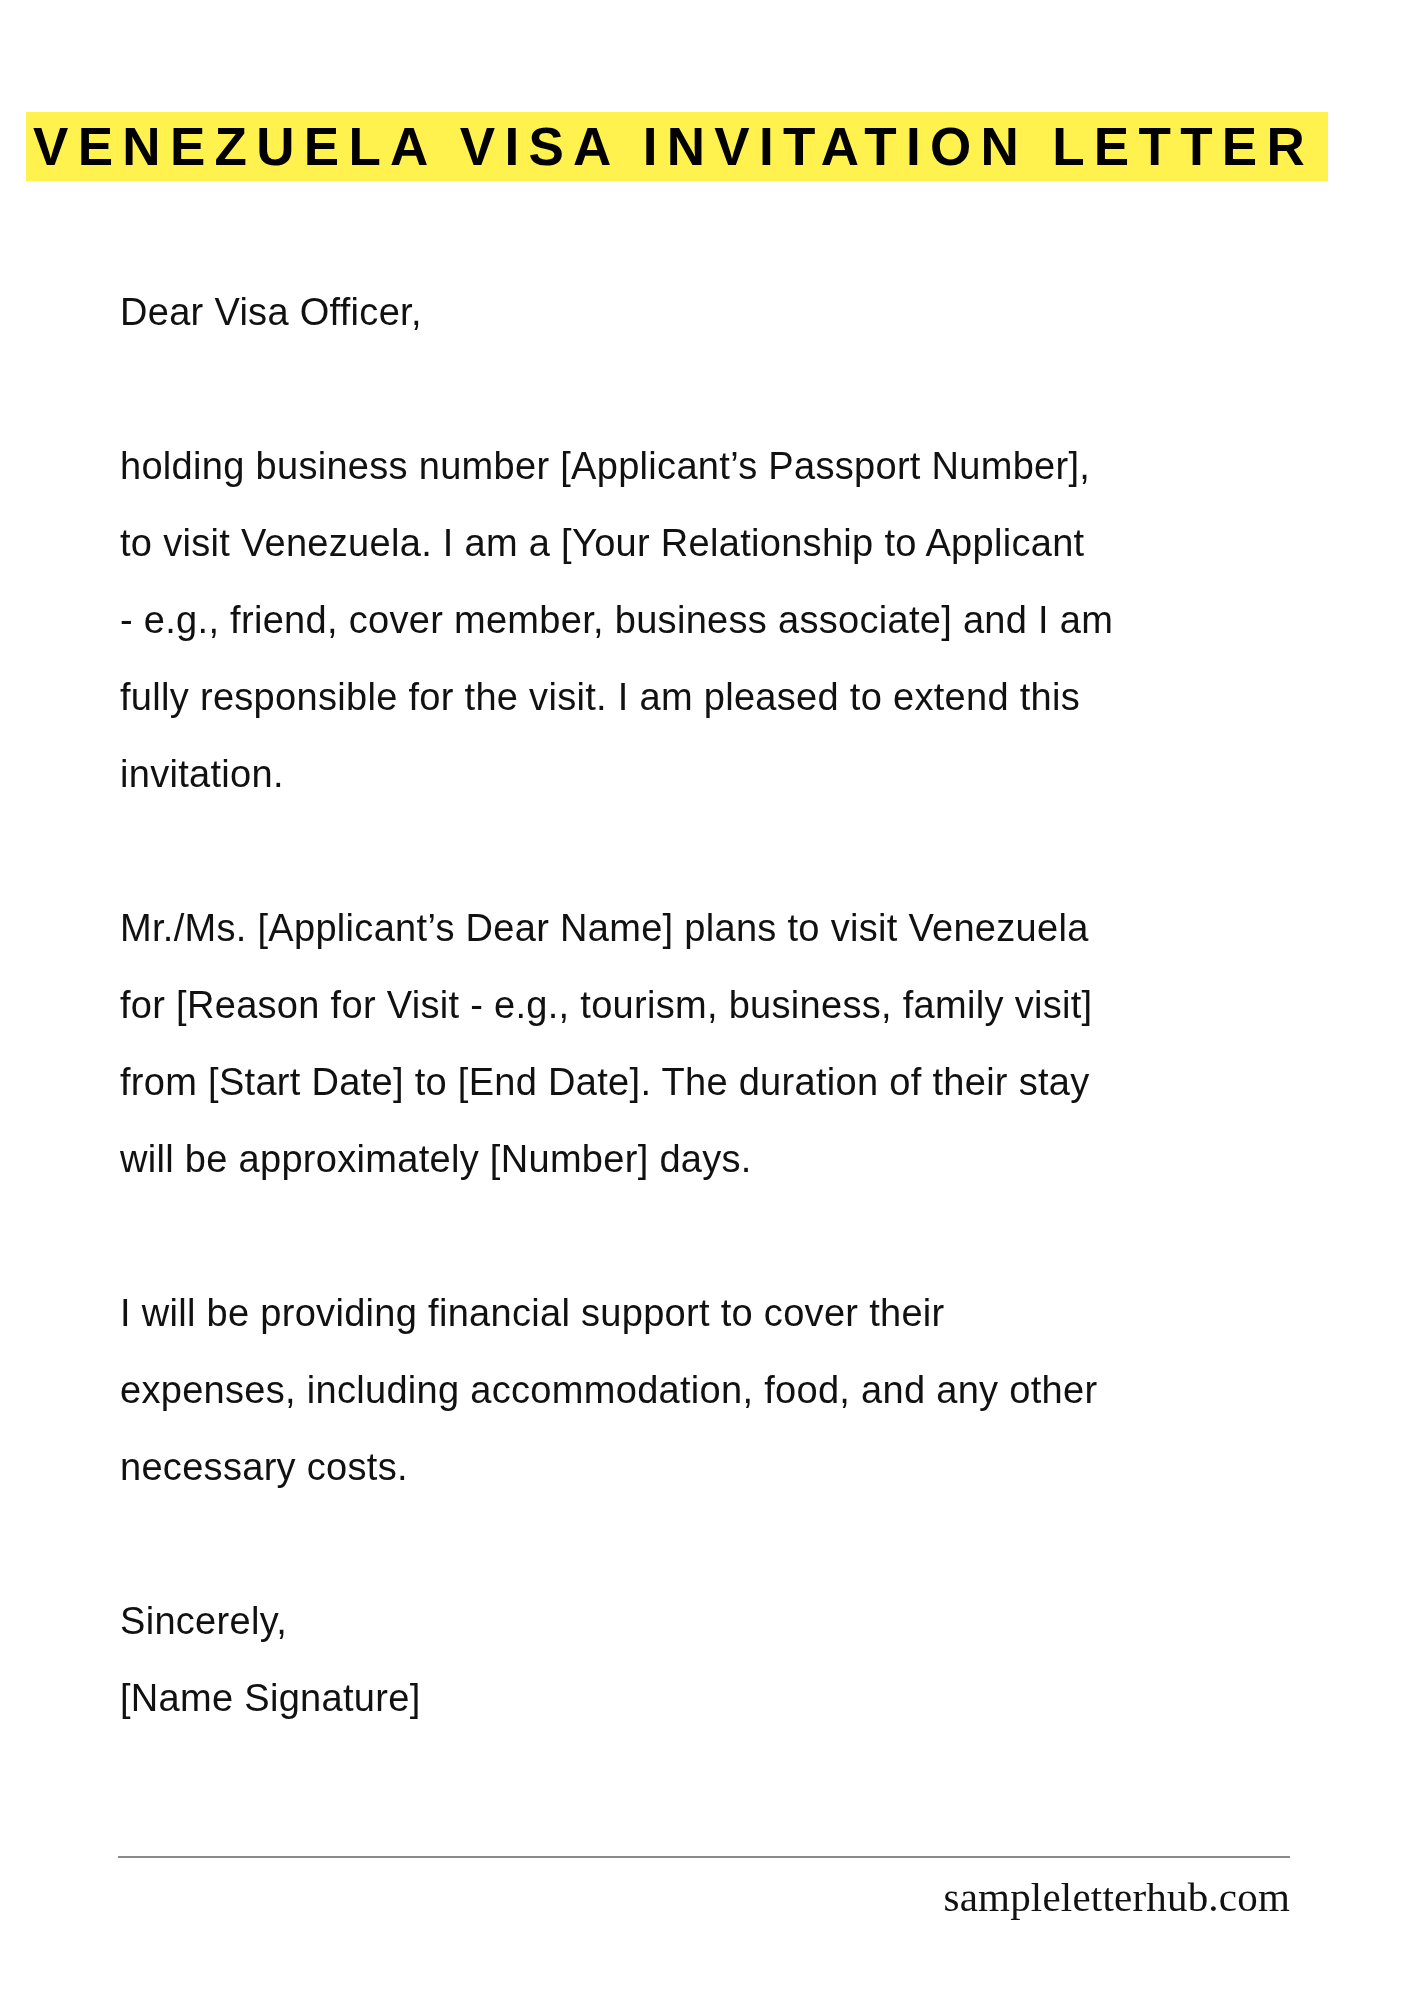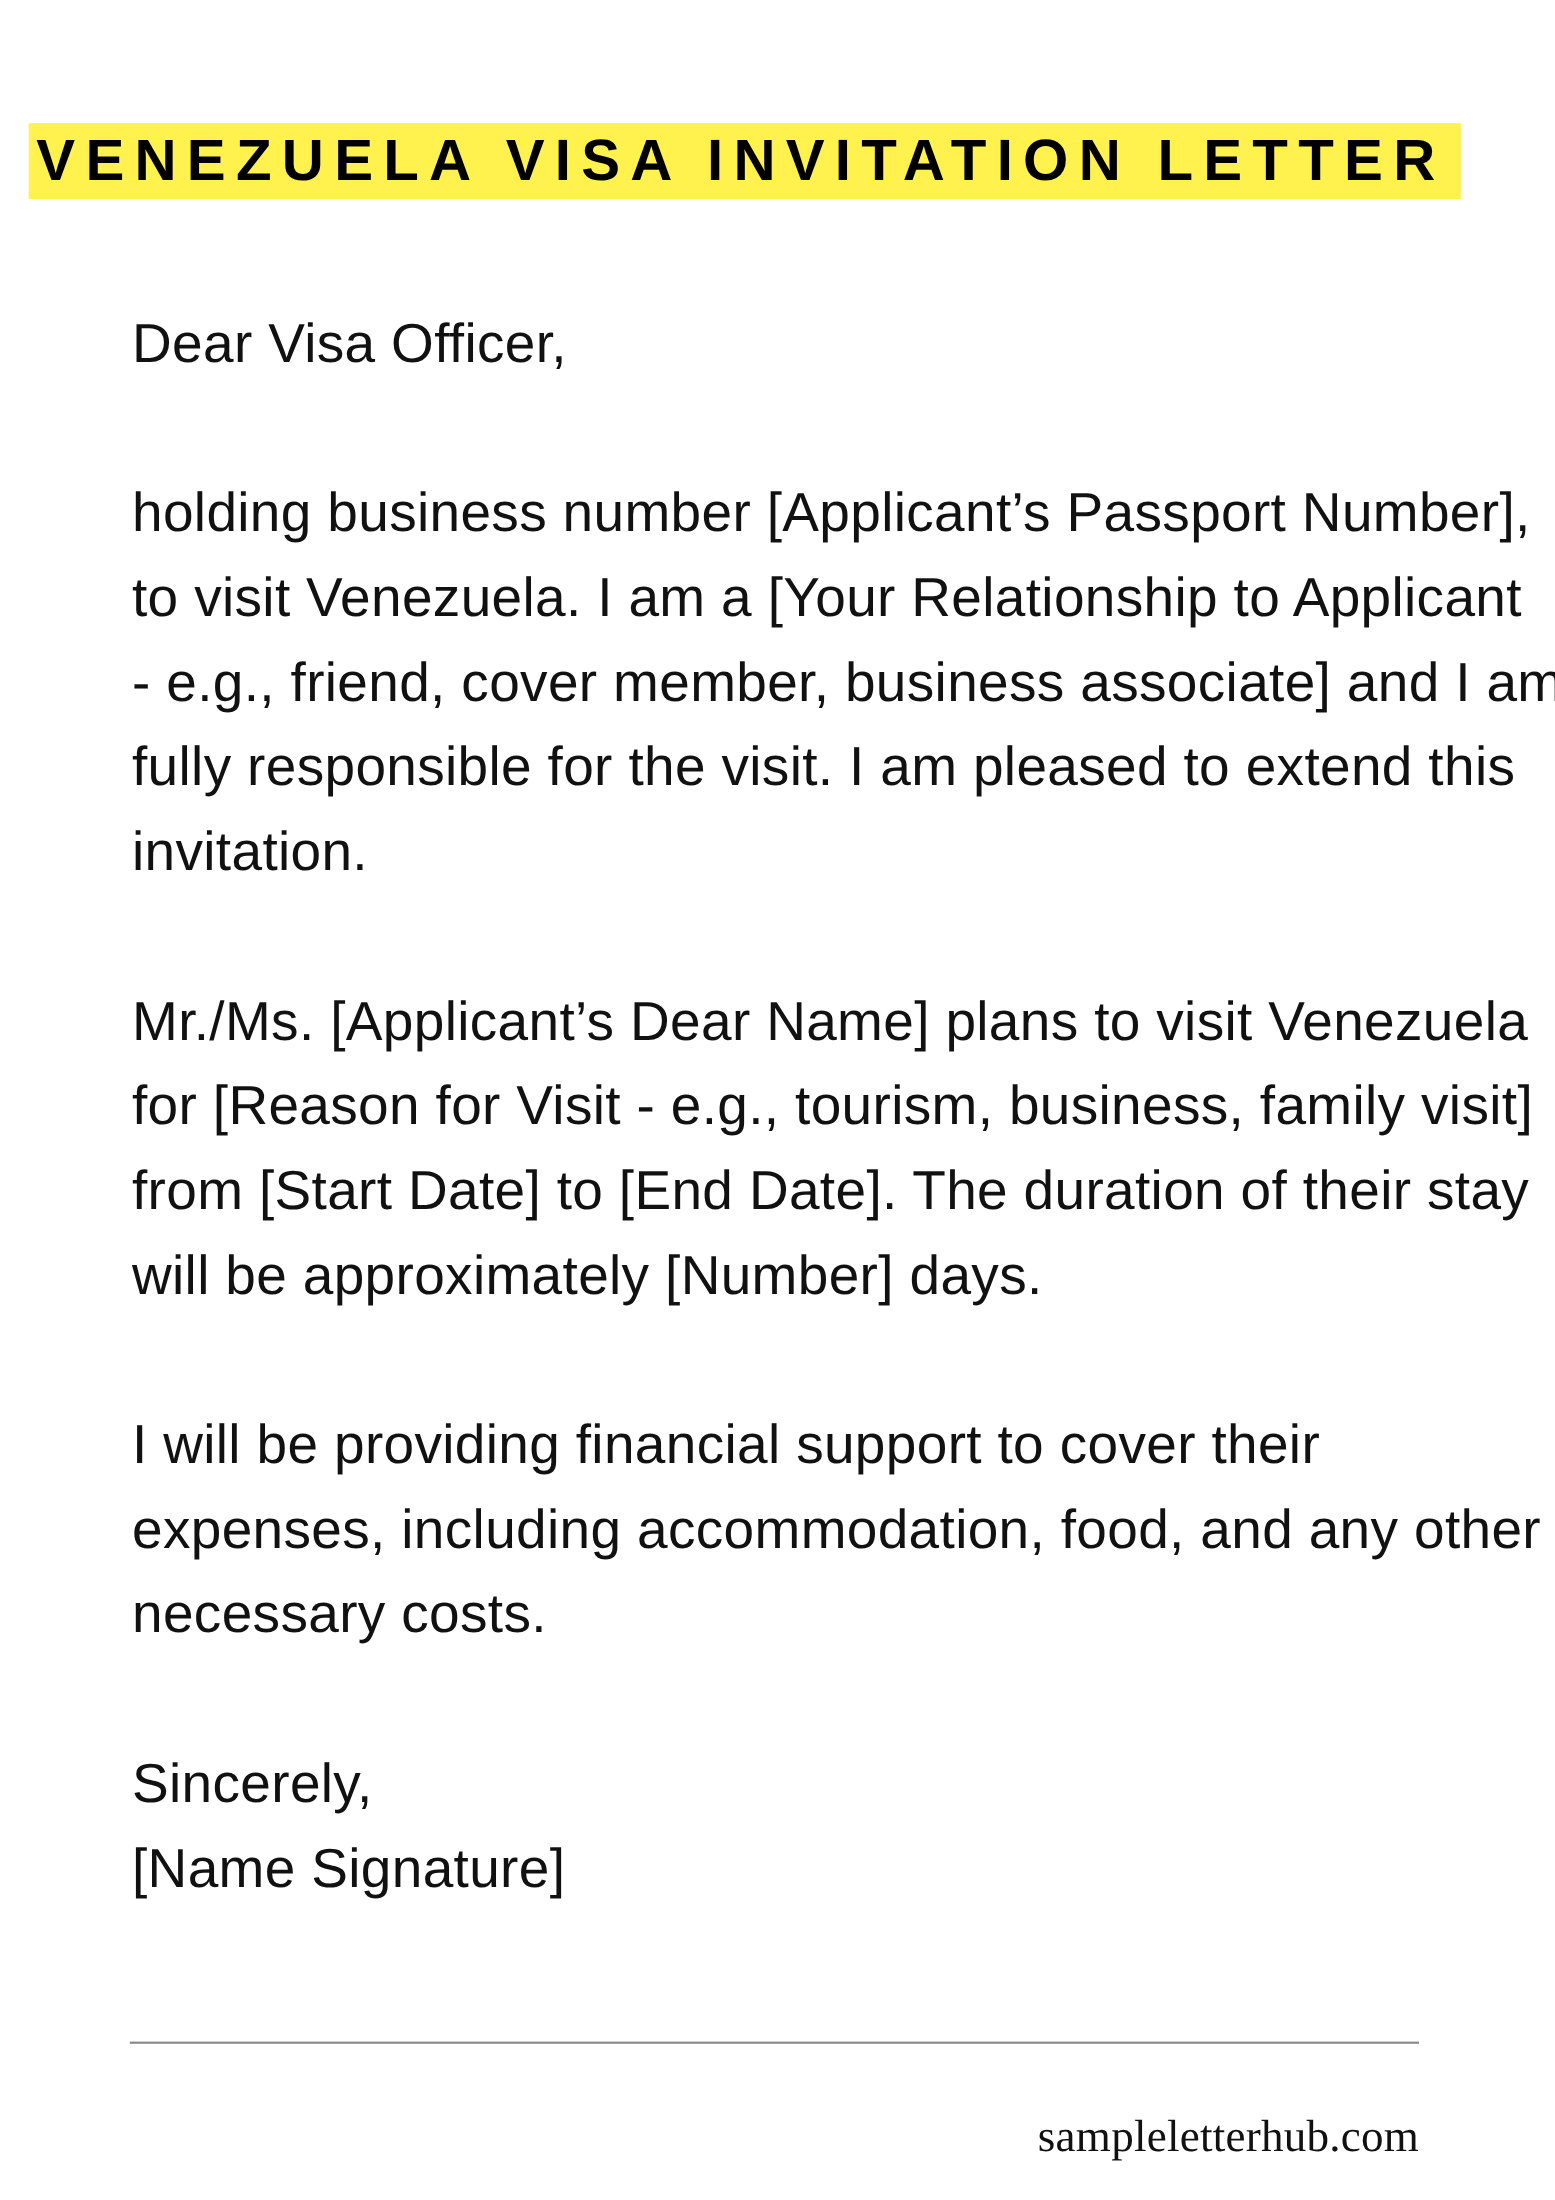--- a/index.html
+++ b/index.html
@@ -34,21 +34,21 @@
       letter-spacing: 9.3px;
       white-space: nowrap;
       color: #000000;
       margin: 0;
     }
     .letter-body {
       position: absolute;
       left: 120px;
       top: 274px;
       width: 1260px;
-      font-size: 50px;
+      font-size: 38px;
       line-height: 77px;
       letter-spacing: 0.3px;
     }
     .letter-body .line {
       display: block;
       white-space: nowrap;
       height: 77px;
     }
     .letter-body .blank {
       display: block;
@@ -65,21 +65,20 @@
     .site-url {
       position: absolute;
       right: 124px;
       top: 1870px;
       font-family: "Liberation Serif", serif;
       font-size: 41px;
       line-height: 54px;
       color: #111111;
       white-space: nowrap;
       letter-spacing: 0.2px;
-      margin-top: 44px;
     }
   </style>
 </head>
 <body>
 
 <div class="title-highlight"></div>
 <h1 class="title-text">VENEZUELA VISA INVITATION LETTER</h1>
 
 <div class="letter-body">
   <span class="line">Dear Visa Officer,</span>

